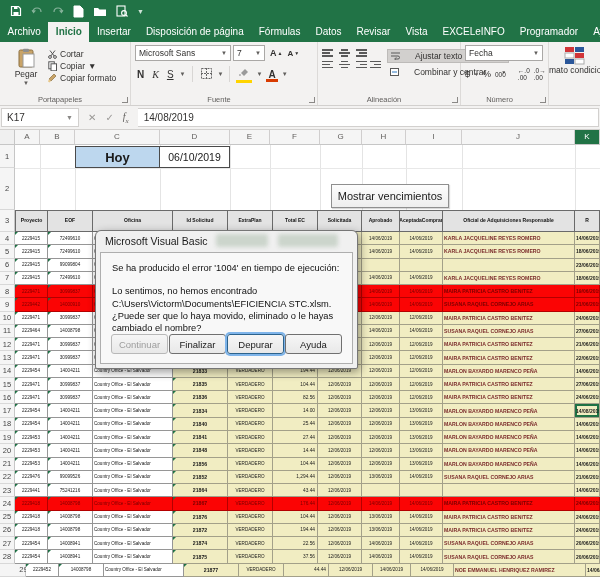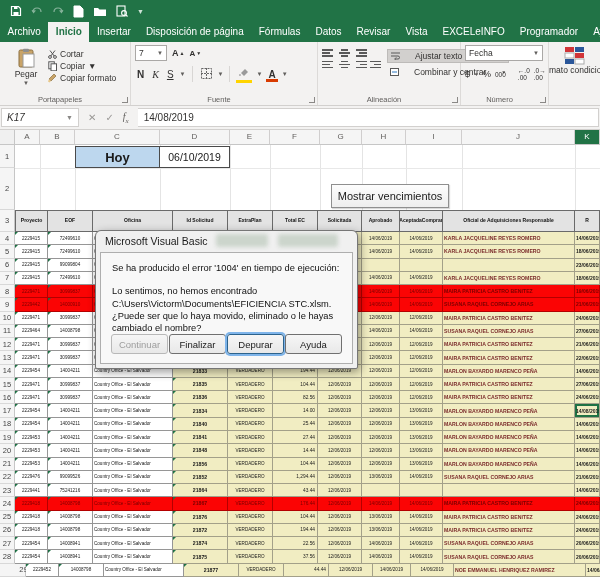--- a/index.html
+++ b/index.html
@@ -56,21 +56,21 @@
   .g-num { width:88px; }
   .numrow2 { display:flex; align-items:center; gap:4px; margin-top:5px; font-size:9px; color:#323130; }
   .decbtn { font-size:6.5px; border:0; color:#323130; }
   .g-cf { flex:1; display:flex; flex-direction:column; align-items:center; padding-top:4px; overflow:hidden; }
   .cf-label { font-size:8.5px; color:#323130; text-align:center; line-height:1.15; white-space:nowrap; }
 
   
   .fxbar { position:absolute; left:0; top:106px; width:600px; height:24px; background:#f3f2f1;
            border-bottom:1px solid #d2d0ce; display:flex; align-items:center; padding:0 1px; }
   .namebox { width:78px; height:19px; background:#fff; border:1px solid #d2d0ce; font-size:10px;
-             color:#323130; display:flex; align-items:center; justify-content:space-between; padding:0 5px;font-style:italic; }
+             color:#323130; display:flex; align-items:center; justify-content:space-between; padding:0 5px; }
   .namebox .car { font-size:7px; color:#8a8886; }
   .fxbtns { display:flex; align-items:center; gap:9px; padding:0 9px; color:#9a9896; font-size:10px; }
   .fxbtns .fx { font-style:italic; font-family:"Liberation Serif", serif; color:#605e5c; }
   .fxinput { flex:1; height:19px; background:#fff; border:1px solid #d2d0ce; border-left:none;
              font-size:10px; color:#323130; display:flex; align-items:center; padding-left:6px; }
 
   
   .sheet { position:absolute; left:0; top:130px; width:600px; height:447px; background:#fff; }
   .colhdr { position:absolute; top:0; height:15px; background:#f5f5f5; border-right:1px solid #d0cece;
             border-bottom:1px solid #c6c6c6; font-size:8px; color:#605e5c; text-align:center; line-height:14px; }
@@ -233,20 +233,24 @@
             </svg>
           <span>Copiar formato</span>
         </div>
       </div>
       <span class="rgroup-label">Portapapeles</span>
       <span class="launcher"></span>
     </div>
 
     <div class="rgroup g-font">
       <div class="fontrow">
+        <div class="combo fname">
+          <span>Microsoft Sans</span>
+            <span class="car">▼</span>
+        </div>
         <div class="combo fsize">
           <span>7</span>
             <span class="car">▼</span>
         </div>
         <div class="grow-a">
             <b>A</b>
             <sup style="font-size:5px">▲</sup>
           </div>
         <div class="grow-a">
             <span style="font-size:8px"><b>A</b></span>

